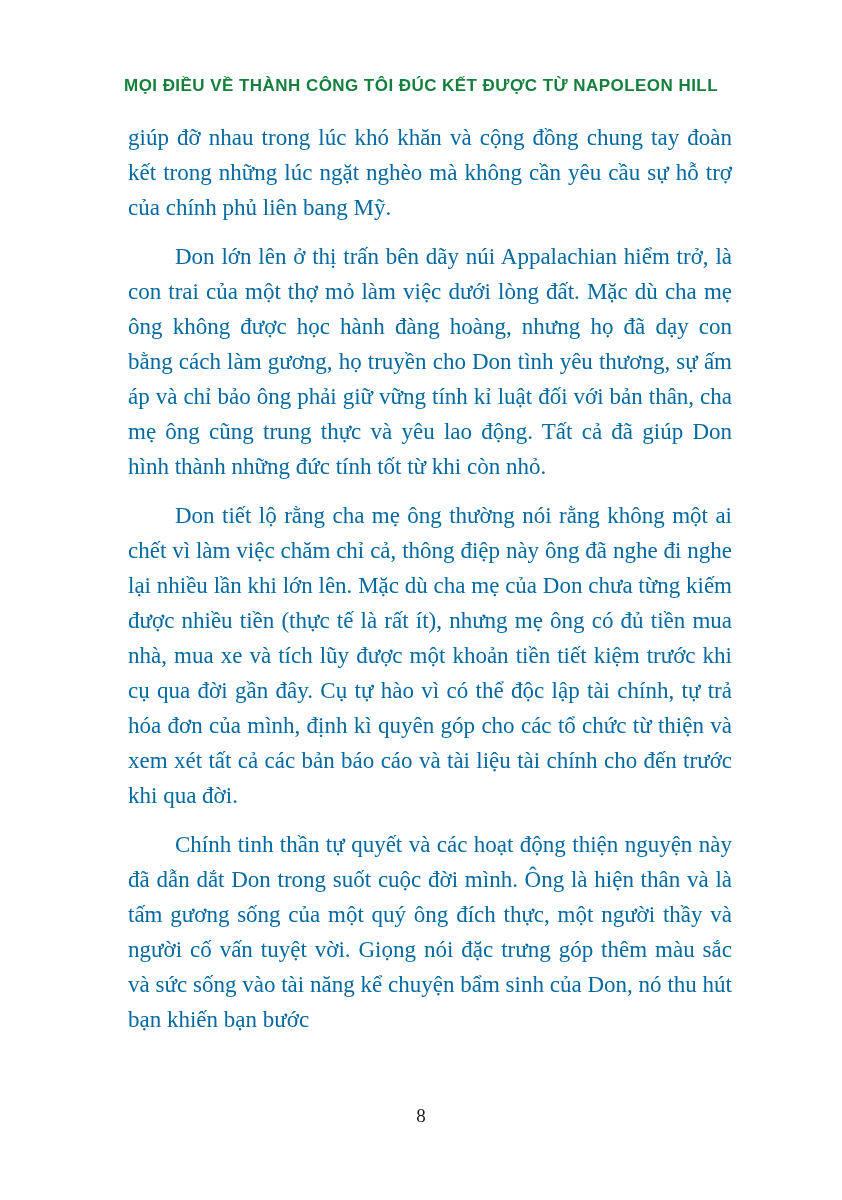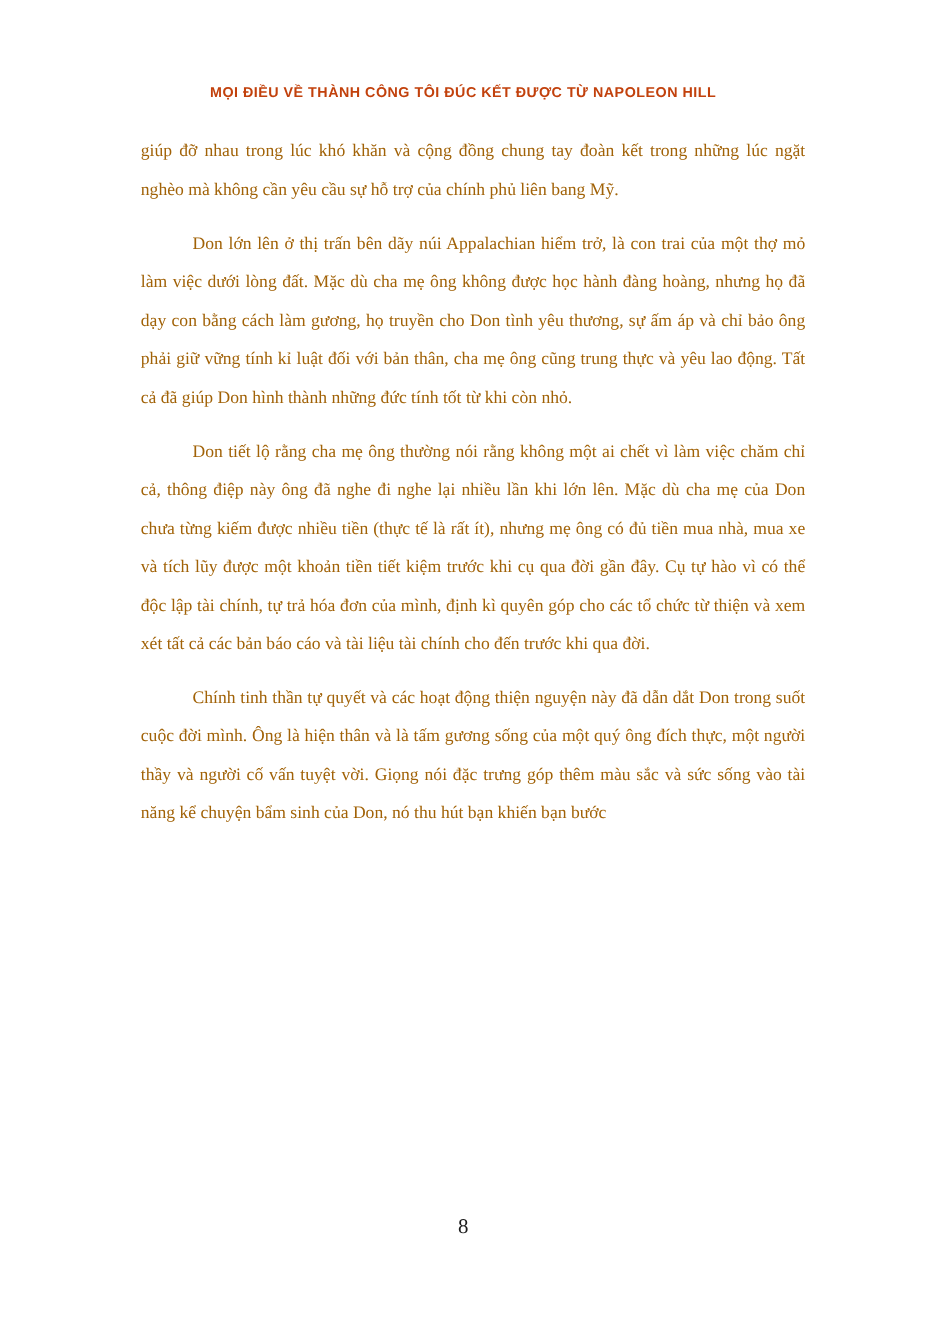--- a/index.html
+++ b/index.html
@@ -16,39 +16,39 @@
     font-family: "Liberation Serif", serif;
     color: #1b1b1b;
   }
   .running-header {
     position: absolute;
     top: 76px;
     left: 0;
     right: 0;
     text-align: center;
     font-family: "Liberation Sans", sans-serif;
-    font-size: 13px;
+    font-size: 17px;
     letter-spacing: 0.45px;
-    color: #c2410c;
+    color: #15803d;
     font-weight: 600;
     font-stretch: condensed;
     white-space: nowrap;
   }
   .running-header .hdr-bold {
     font-weight: 800;
   }
   .body-text {
     position: absolute;
     top: 120px;
     left: 128px;
     width: 604px;
-    font-size: 16px;
+    font-size: 23px;
     line-height: 35px;
     text-align: justify;
-    color: #a16207;
+    color: #0369a1;
   }
   .body-text p {
     margin: 0 0 14px 0;
     text-indent: 47px;
   }
   .body-text p.no-indent {
     text-indent: 0;
   }
   .page-number {
     position: absolute;

